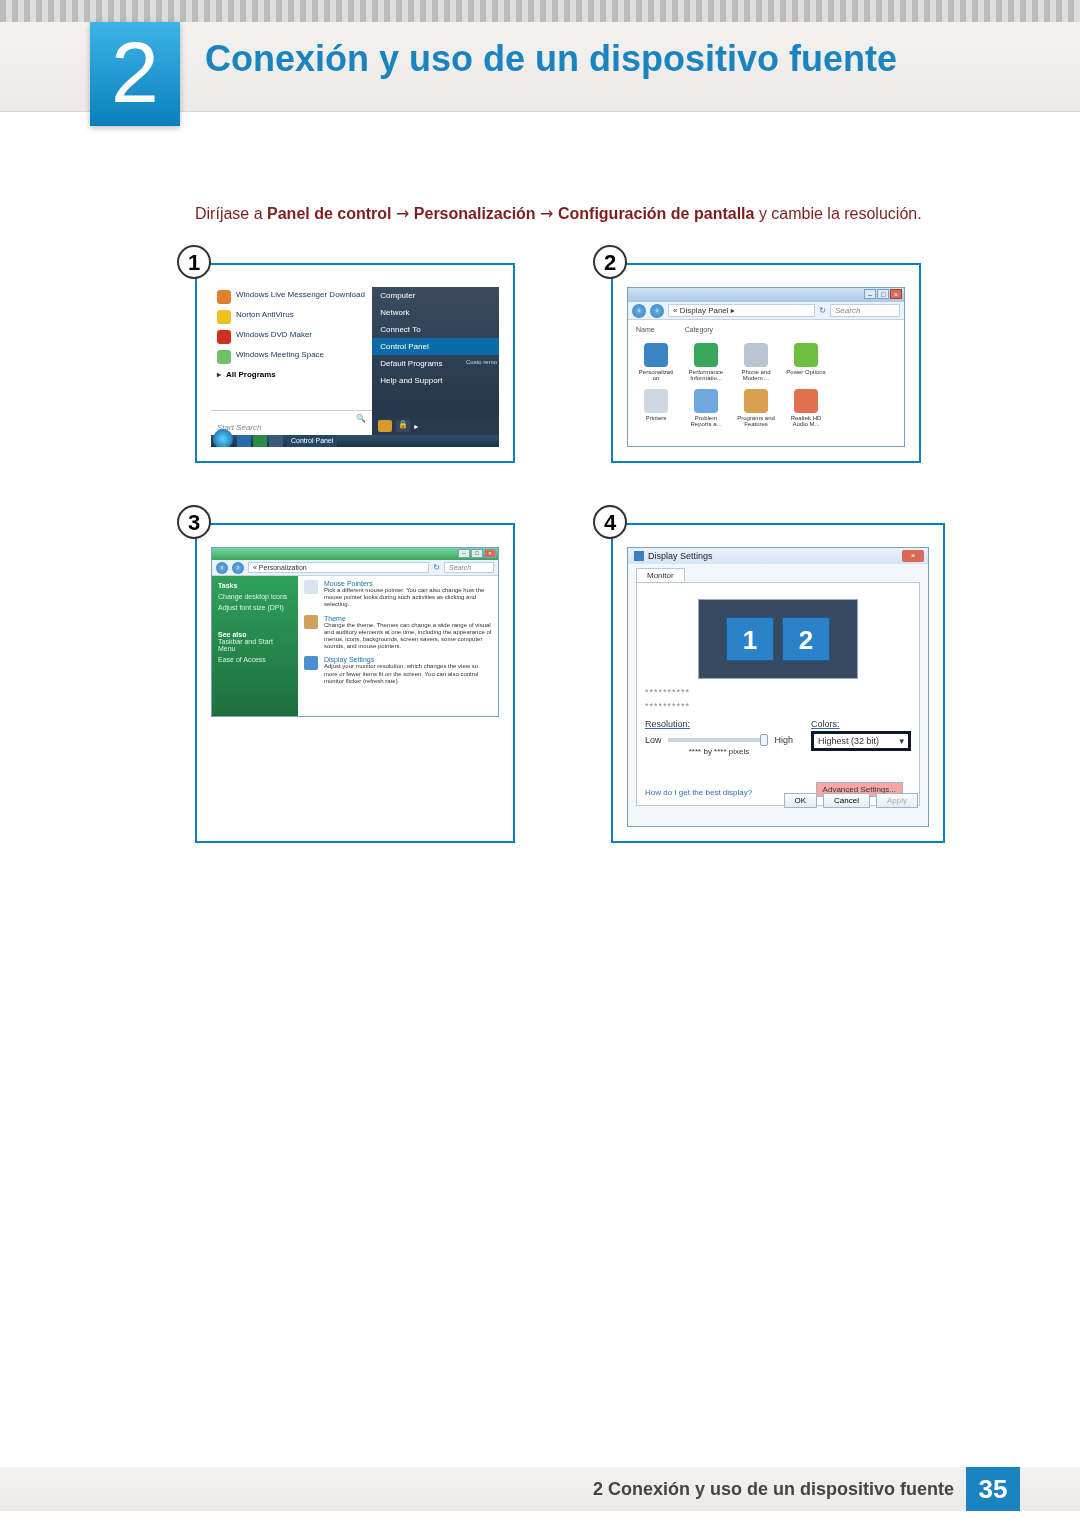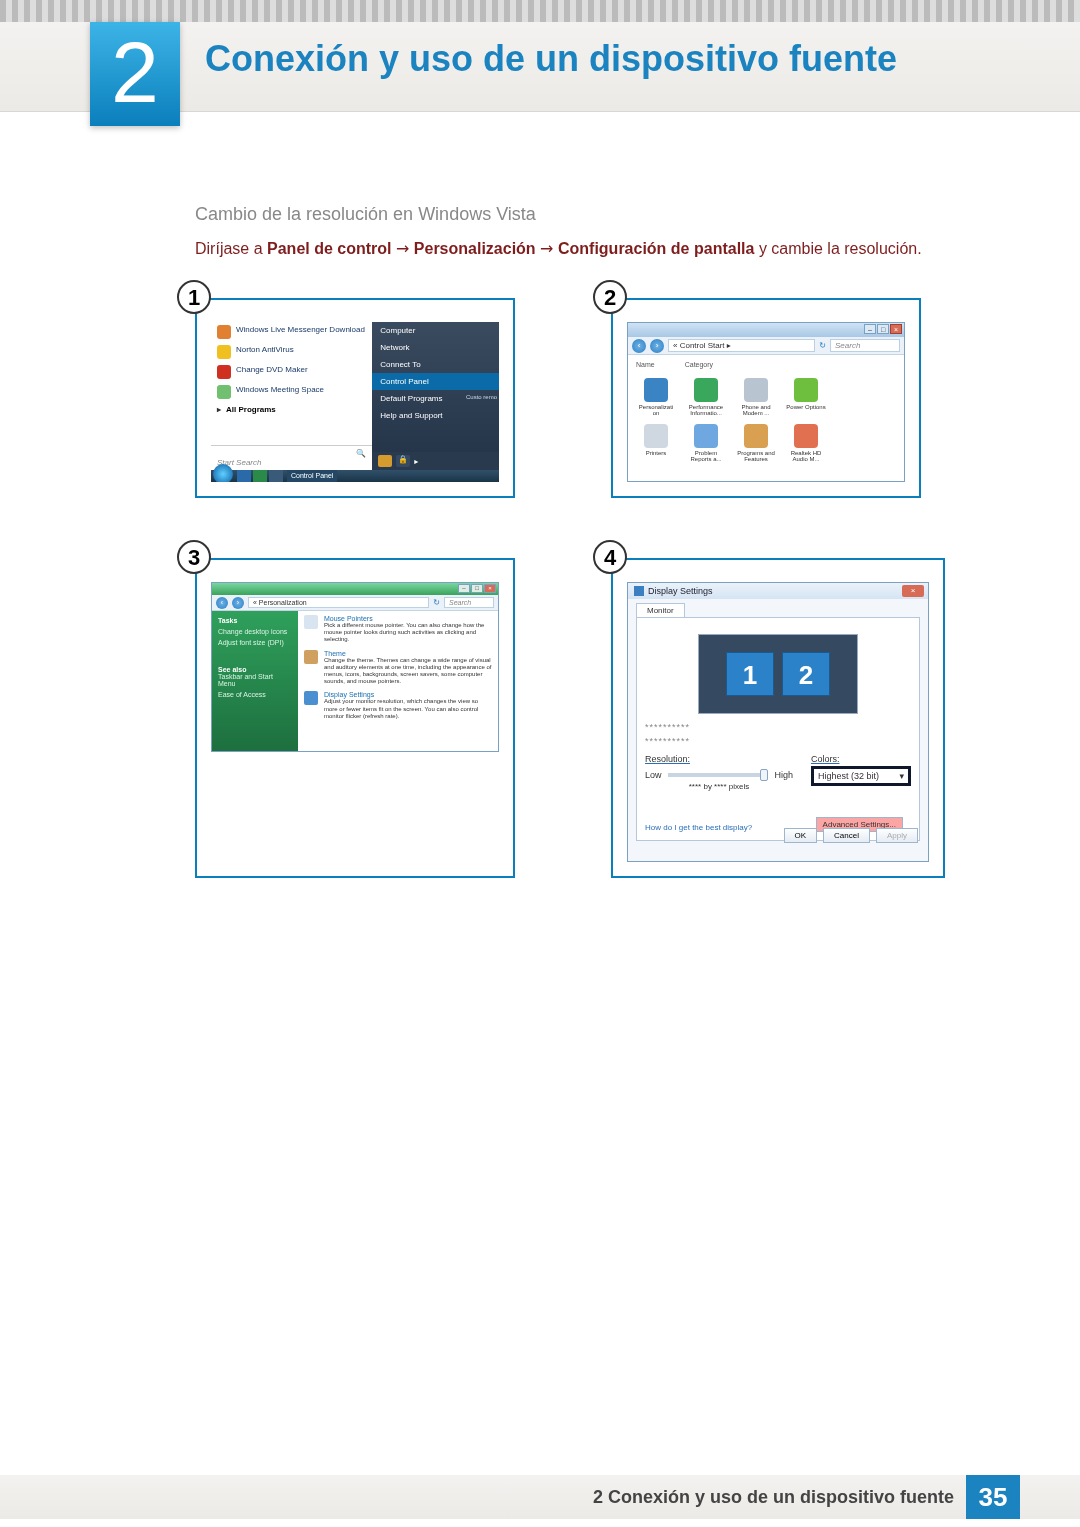--- a/index.html
+++ b/index.html
@@ -200,21 +200,21 @@
   .s4 .combo { border: 3px solid #0f172a; padding: 2px 4px; background: #fff; margin-top: 2px; display: flex; justify-content: space-between; }
   .s4 .link { color: #2a6fba; font-size: 8px; position: absolute; left: 8px; bottom: 8px; }
   .s4 .adv { position: absolute; right: 16px; bottom: 8px; border: 1px solid #9fb5cb; background: #fca5a5; padding: 2px 6px; font-size: 8px; }
   .s4 .btnrow { position: absolute; right: 10px; bottom: 18px; display: flex; gap: 6px; }
   .s4 .btnrow button { font-size: 8px; padding: 2px 10px; border: 1px solid #9fb5cb; background: linear-gradient(#fdfefe,#e5ecf4); }
   .s4 .btnrow button.disabled { color: #aaa; }
 
   
   .footer {
     position: absolute;
-    left: 0; bottom: 8px;
+    left: 0; bottom: 16px;
     width: 100%; height: 44px;
     background: linear-gradient(#f3f2f0,#ebeae6);
     display: flex;
     align-items: center;
     justify-content: flex-end;
     padding-right: 0;
   }
   .footer .label {
     font-size: 18px;
     font-weight: bold;
@@ -234,21 +234,20 @@
 </style>
 </head>
 <body>
 
 <div class="top-strip"></div>
 <div class="header-bar"></div>
 <div class="chapter-badge">2</div>
 <div class="chapter-title">Conexión y uso de un dispositivo fuente</div>
 
 <div class="content">
-  <div class="subheading">Cambio de la resolución en Windows Vista</div>
   <div class="instruction">
     <span>Diríjase a </span>
     <b>Panel de control</b>
     <span class="arrow">→</span>
     <b>Personalización</b>
     <span class="arrow">→</span>
     <b>Configuración de pantalla</b>
     <span> y cambie la resolución.</span>
   </div>
 
@@ -262,21 +261,21 @@
               <div class="menu-item">
                 <span class="icon" style="background:#e08030"></span>
                 <span>Windows Live Messenger Download</span>
               </div>
               <div class="menu-item">
                 <span class="icon" style="background:#f0c020"></span>
                 <span>Norton AntiVirus</span>
               </div>
               <div class="menu-item">
                 <span class="icon" style="background:#d03020"></span>
-                <span>Change DVD Maker</span>
+                <span>Windows DVD Maker</span>
               </div>
               <div class="menu-item">
                 <span class="icon" style="background:#70c070"></span>
                 <span>Windows Meeting Space</span>
               </div>
             </div>
           <div class="menu-item" style="font-weight:bold;color:#000;">
             <span class="chev">▸</span>
             <span>All Programs</span>
           </div>
@@ -316,21 +315,21 @@
         <div class="titlebar">
           <div class="winbtns">
             <span>–</span>
             <span>□</span>
             <span class="close">×</span>
           </div>
         </div>
         <div class="navbar">
           <div class="navbtn">‹</div>
           <div class="navbtn">›</div>
-          <div class="crumb">« Control Start ▸</div>
+          <div class="crumb">« Display Panel ▸</div>
           <span style="color:#2a7fc0;">↻</span>
           <div class="search">Search</div>
         </div>
         <div class="body">
           <div class="mainpane">
             <div class="headerrow">
               <span>Name</span>
               <span>Category</span>
             </div>
             <div class="iconrow" id="s2-row1">

